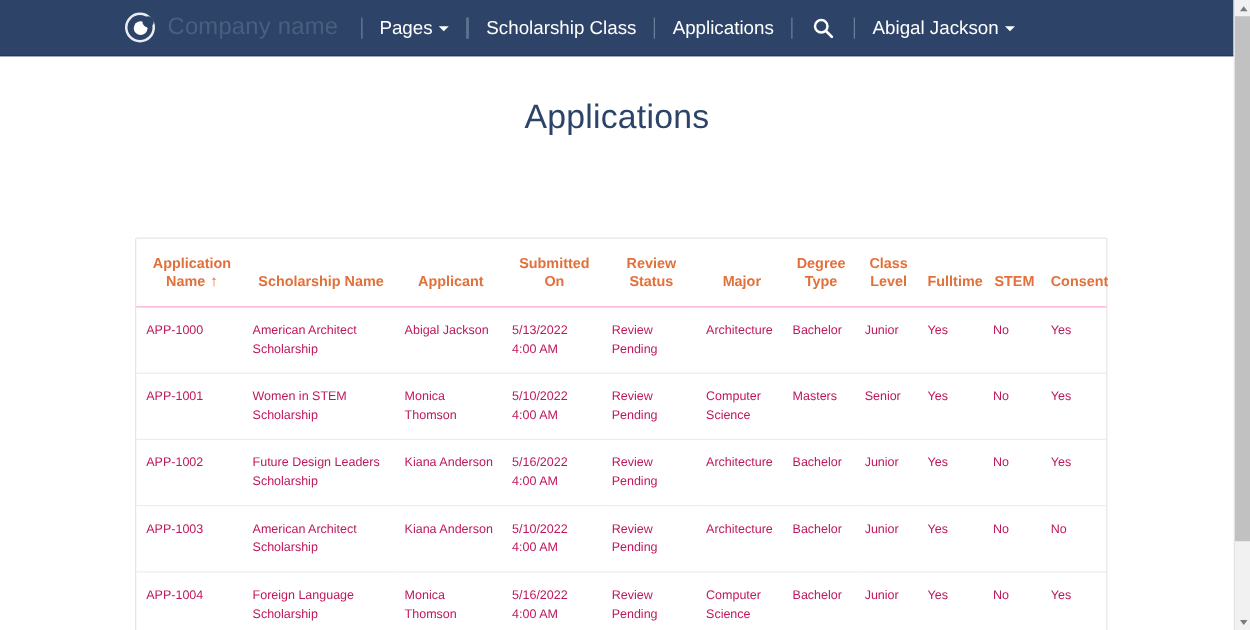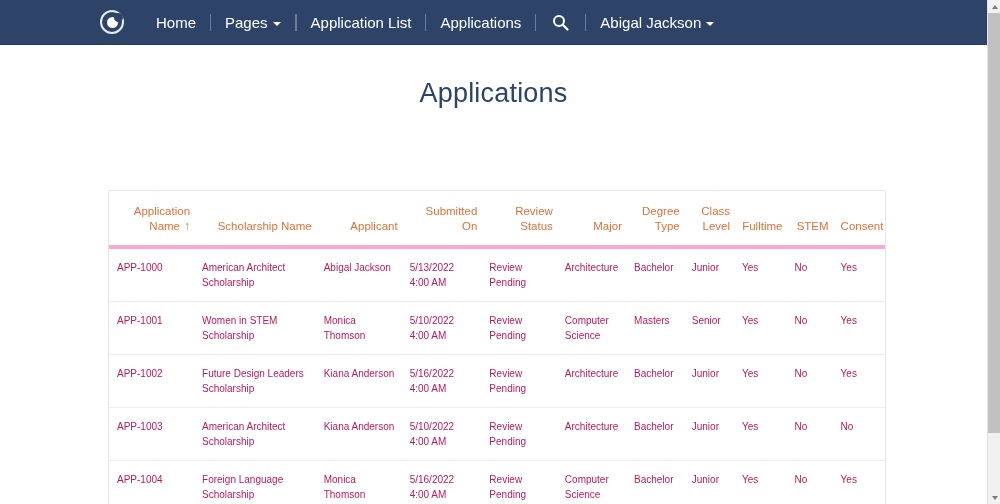--- a/index.html
+++ b/index.html
@@ -140,25 +140,25 @@
     border-radius: 2px;
   }
   table.apps {
     width: 100%;
     border-collapse: collapse;
     table-layout: fixed;
   }
   table.apps th {
     color: #e2703a;
     font-size: 11.5px;
-    font-weight: 400;
-    text-align: right;
+    font-weight: 700;
+    text-align: center;
     vertical-align: bottom;
     padding: 13px 6px 11px 6px;
-    border-bottom: 4px solid #f9a8d4;
+    border-bottom: 1px solid #f9a8d4;
     line-height: 15px;
   }
   table.apps td {
     color: #be185d;
     font-size: 10px;
     font-weight: 400;
     text-align: left;
     vertical-align: top;
     padding: 11px 6px 11px 6px;
     border-bottom: 1px solid #ededed;
@@ -223,33 +223,33 @@
 </head>
 <body>
 
 <div class="viewport">
   <div class="page">
 
     <div class="navbar">
 
       <div class="brand">
         <span class="logo-mark"></span>
+        <span class="brand-name">Company name</span>
       </div>
 
       <div class="nav-items">
 
-        <a class="nav-link" href="#">Home</a>
         <span class="nav-sep"></span>
 
         <a class="nav-link" href="#"><span>Pages</span><span class="caret"></span></a>
         <span class="nav-sep"></span>
 
         <span class="nav-sep"></span>
 
-        <a class="nav-link" href="#">Application List</a>
+        <a class="nav-link" href="#">Scholarship Class</a>
         <span class="nav-sep"></span>
 
         <a class="nav-link" href="#">Applications</a>
         <span class="nav-sep"></span>
 
         <span class="search-btn">
           <svg width="17" height="17" viewBox="0 0 17 17" aria-hidden="true">
             <circle cx="7" cy="7" r="5" fill="none" stroke="#ffffff" stroke-width="2"></circle>
             <line x1="10.8" y1="10.8" x2="15.5" y2="15.5" stroke="#ffffff" stroke-width="2.2" stroke-linecap="round"></line>
           </svg>

